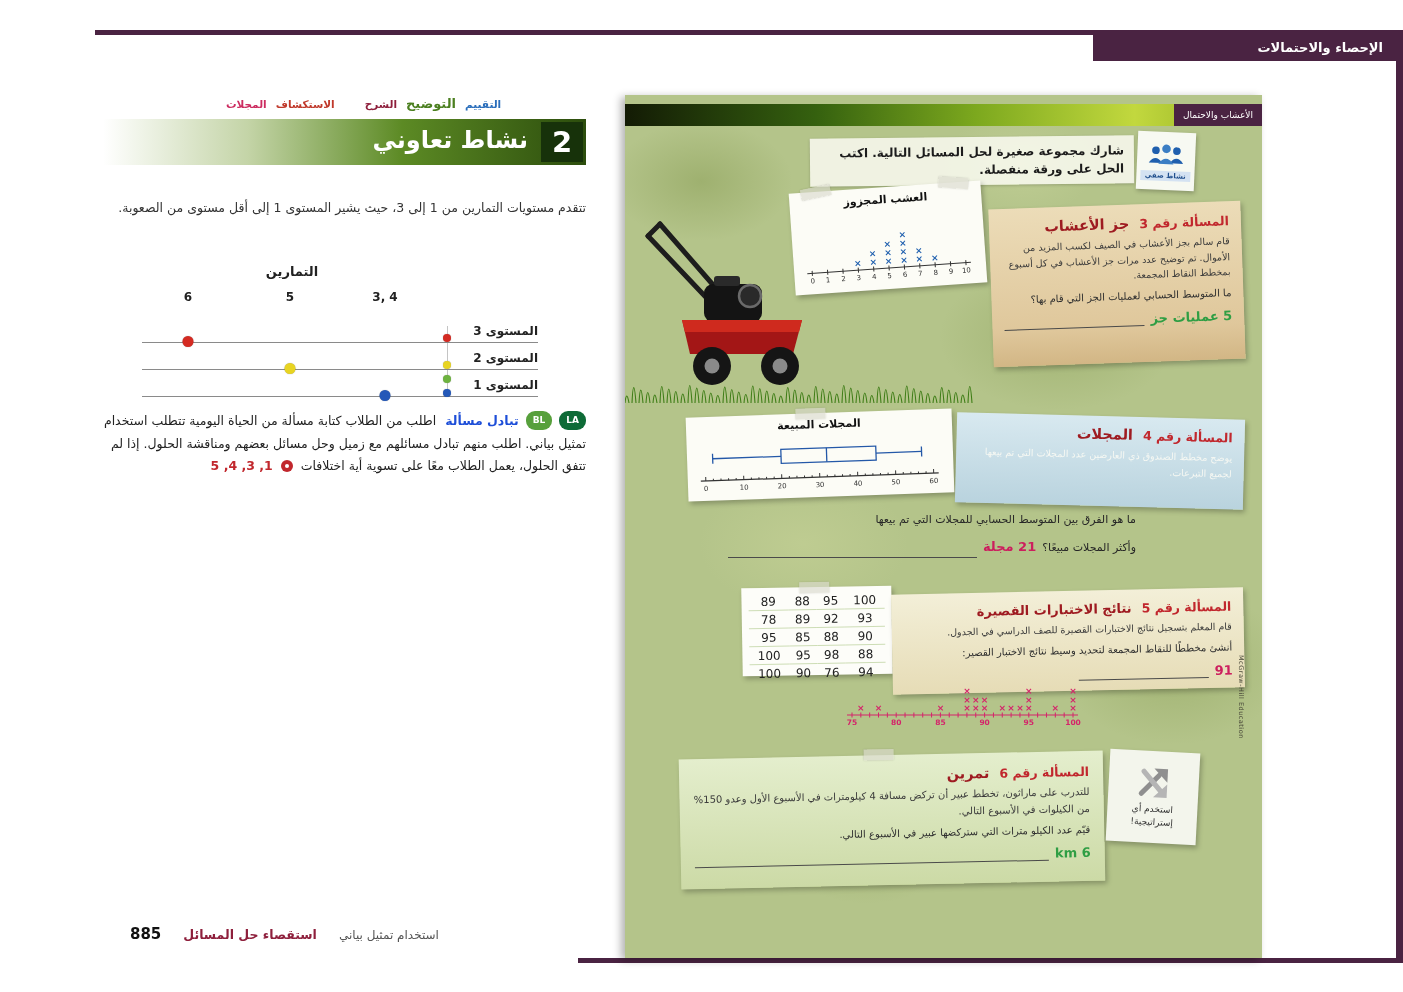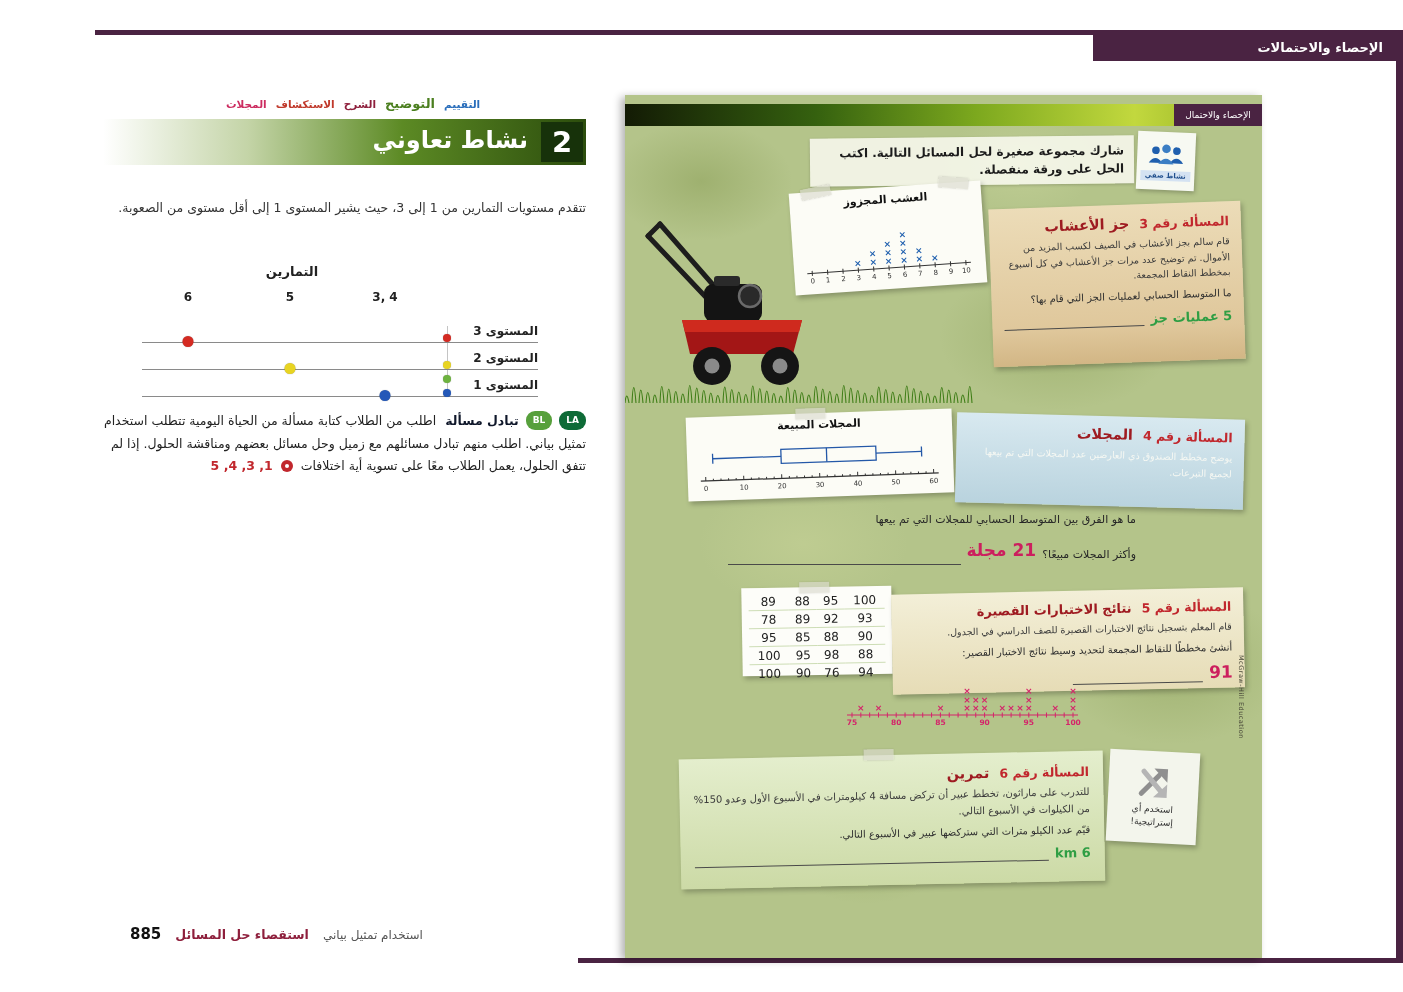--- a/index.html
+++ b/index.html
@@ -34,26 +34,26 @@
   .dt-col{position:absolute;top:26px;transform:translateX(-50%);font-weight:bold;font-size:12px;color:#222;}
   .dt-line{position:absolute;left:0;width:396px;height:0;border-top:1.5px solid #8a8a8a;}
   .dt-label{position:absolute;right:0;font-size:12px;font-weight:bold;color:#222;}
   .dt-dot{position:absolute;width:11px;height:11px;border-radius:50%;transform:translateX(-50%);box-shadow:0 0 1px rgba(0,0,0,.4);}
   .dt-dot.small{width:8px;height:8px;}
   .dt-vline{position:absolute;left:305px;top:62px;width:1px;height:70px;background:#c4c4c4;}
 
   #exchange{left:103px;top:410px;width:483px;direction:rtl;text-align:right;font-size:12.5px;color:#222;line-height:1.8;}
   .pill{display:inline-block;background:#0e6b37;color:#fff;font-size:9px;font-weight:bold;padding:1.5px 7px;border-radius:9px;margin-left:3px;vertical-align:2px;}
   .pill.bl{background:#57a03c;}
-  .ex-head{color:#0f172a;font-weight:bold;margin-left:5px;}
+  .ex-head{color:#1d4ed8;font-weight:bold;margin-left:5px;}
   .ex-ref{color:#c1272d;font-weight:bold;}
   .ex-icon{display:inline-block;width:12px;height:12px;border-radius:50%;background:#c1272d;vertical-align:-2px;margin:0 4px;position:relative;}
   .ex-icon::after{content:"";position:absolute;left:4px;top:4px;width:4px;height:4px;border-radius:50%;background:#fff;}
 
-  #footer{left:130px;top:925px;width:470px;display:flex;align-items:baseline;gap:14px;direction:ltr;}
+  #footer{left:130px;top:925px;width:470px;display:flex;align-items:baseline;gap:22px;direction:ltr;}
   #footer-num{font-size:15px;font-weight:bold;color:#111;}
   #footer-title{font-size:12.5px;font-weight:bold;color:#8e1f3c;}
   #footer-sub{font-size:12px;color:#555;}
 
   
   #student{left:625px;top:95px;width:637px;height:863px;background-color:#b4c48a;
     box-shadow:-4px 2px 8px rgba(0,0,0,.3);
     background-image:
       radial-gradient(ellipse 130px 85px at 12% 10%,rgba(118,140,62,.35),transparent 70%),
       radial-gradient(ellipse 170px 105px at 68% 28%,rgba(118,140,62,.3),transparent 70%),
@@ -88,21 +88,21 @@
   #p3-card{left:366px;top:110px;width:252px;height:158px;transform:rotate(-2deg);
     background:linear-gradient(180deg,#ecdcb8 0%,#dfc79b 78%,#d2b685 100%);padding:9px 12px;direction:rtl;}
   .p-num{color:#c1272d;font-weight:bold;font-size:12.5px;margin-left:5px;}
   .p-topic{color:#9e1b21;font-weight:bold;font-size:14.5px;}
   .p-title{margin-bottom:4px;}
   .p-body{font-size:9.5px;color:#3a3a3a;line-height:1.65;text-align:right;}
   .p-q{font-size:10px;color:#2e2e2e;line-height:1.6;margin-top:5px;}
   .ans-row{display:flex;align-items:flex-end;gap:6px;margin-top:6px;direction:rtl;}
   .ans{font-weight:bold;white-space:nowrap;}
   .ans.green{color:#2f9e44;font-size:13px;}
-  .ans.magenta{color:#cc1f5e;font-size:17px;}
+  .ans.magenta{color:#cc1f5e;font-size:13px;}
   .fill-line{flex:1;border-bottom:1.5px solid #4a4a4a;height:1em;}
 
   #p4-chart-card{left:62px;top:318px;width:266px;height:84px;background:#fcfcf6;transform:rotate(-2deg);padding:5px 6px 2px;}
   #chart-mag{width:252px;height:60px;}
   #p4-card{left:331px;top:321px;width:288px;height:90px;transform:rotate(1.5deg);
     background:linear-gradient(180deg,#d8e9f0,#b9d3de);padding:8px 12px;direction:rtl;}
   #p4-card .p-body{color:#f6f8f3;}
   #p4-q{left:103px;top:416px;width:408px;direction:rtl;text-align:right;font-size:11px;color:#262626;line-height:1.7;}
 
   #p5-table-card{left:117px;top:492px;width:150px;height:88px;background:#fdfdf9;transform:rotate(-1deg);padding:5px 7px;}
@@ -132,21 +132,21 @@
   <div class="abs" id="frame-top"></div>
   <div class="abs" id="header-tab">
     <span>الإحصاء والاحتمالات</span>
   </div>
   <div class="abs" id="frame-right"></div>
   <div class="abs" id="frame-bottom"></div>
 
   <div class="abs" id="lesson-tabs">
       <span class="phase-tab" style="color: rgb(204, 44, 96);">المجلات</span>
       <span class="phase-tab" style="color: rgb(192, 57, 43);">الاستكشاف</span>
-      <span class="phase-tab" style="color: rgb(142, 31, 60);">الشرح</span>
+      <span class="phase-tab" style="color: rgb(142, 31, 60); margin-left: 21px;">الشرح</span>
       <span class="phase-tab active" style="color: rgb(75, 127, 31);">التوضيح</span>
       <span class="phase-tab" style="color: rgb(42, 110, 187);">التقييم</span>
     </div>
 
   <div class="abs" id="banner">
     <span id="banner-title">نشاط تعاوني</span>
     <span id="banner-num">2</span>
   </div>
 
   <div class="abs" id="diff-body">تتقدم مستويات التمارين من 1 إلى 3، حيث يشير المستوى 1 إلى أقل مستوى من الصعوبة.</div>
@@ -182,21 +182,21 @@
 
   <div class="abs" id="footer">
     <span id="footer-num">885</span>
     <span id="footer-title">استقصاء حل المسائل</span>
     <span id="footer-sub">استخدام تمثيل بياني</span>
   </div>
 
   <div class="abs" id="student">
 
     <div class="abs s-strip">
-      <span class="s-strip-label">الإحصاء والاحتمال</span>
+      <span class="s-strip-label">الأعشاب والاحتمال</span>
     </div>
 
     <div class="abs" id="instr">شارك مجموعة صغيرة لحل المسائل التالية. اكتب الحل على ورقة منفصلة.</div>
 
     <div class="abs" id="instr-icon">
       <svg viewBox="0 0 44 28" width="42" height="27">
         <circle cx="11" cy="9" r="4" fill="#1f5fae"></circle>
           <path d="M4,22 q7,-10 14,0 z" fill="#1f5fae"></path>
         <circle cx="33" cy="9" r="4" fill="#1f5fae"></circle>
           <path d="M26,22 q7,-10 14,0 z" fill="#1f5fae"></path>

